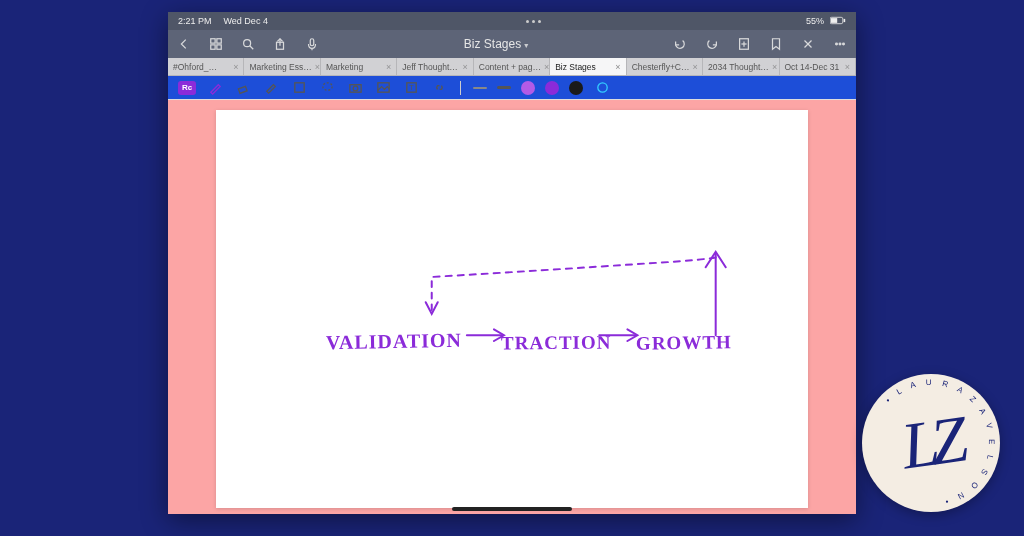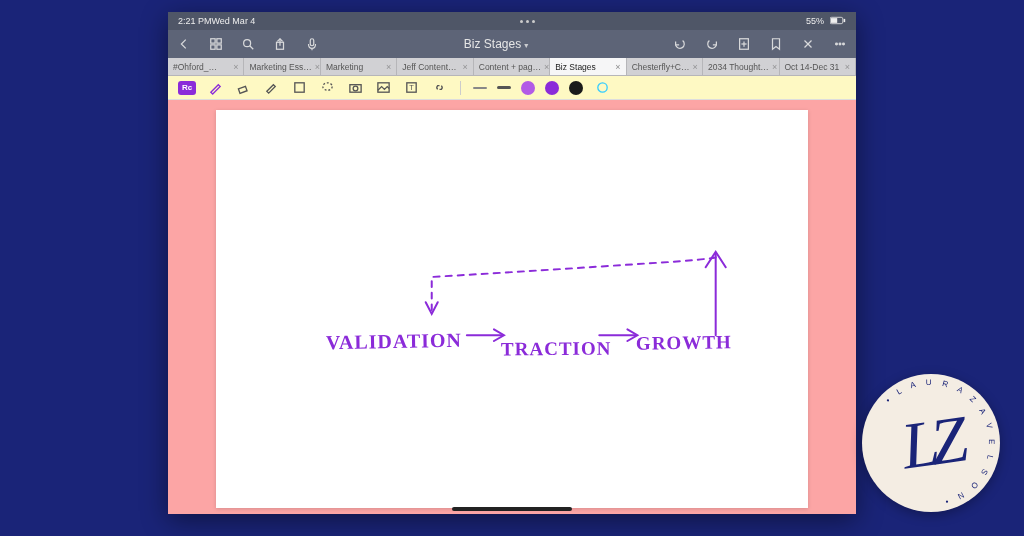--- a/index.html
+++ b/index.html
@@ -28,21 +28,21 @@
   .status-bar {
     height: 18px;
     background: #4f5667;
     color: #eee;
     display: flex;
     align-items: center;
     justify-content: space-between;
     font-size: 9px;
     padding: 0 10px;
   }
-  .status-left { display:flex; gap:0; align-items:center; }
+  .status-left { display:flex; gap:12px; align-items:center; }
   .status-center { width:30px; display:flex; justify-content:center; gap:3px;}
   .status-center .dot { width:3px;height:3px;border-radius:50%;background:#ccc;}
   .status-right { display:flex; gap:6px; align-items:center; }
 
   
   .app-top {
     height: 28px;
     background: #5d6477;
     display: flex;
     align-items: center;
@@ -81,21 +81,21 @@
   .doc-tab.active {
     background:#f6f6f7;
     color:#222;
     font-weight:500;
   }
   .doc-tab .close { font-size:9px; opacity:.5; margin-left:3px;}
 
   
   .tool-strip {
     height: 24px;
-    background:#fef9c3;
+    background:#1d4ed8;
     border-bottom:1px solid #ddd;
     display:flex;
     align-items:center;
     padding:0 10px;
     gap:10px;
   }
   .tool-strip .tool {
     width:18px;height:18px;display:flex;align-items:center;justify-content:center;
     cursor:pointer;
   }
@@ -128,21 +128,21 @@
   }
 
   .handwriting {
     position:absolute;
     font-family: "Comic Sans MS", cursive;
     color:#8b2bd9;
     font-weight:600;
     letter-spacing:1px;
   }
   .hw1 { left:110px; top:220px; font-size:20px; transform:rotate(-1deg);}
-  .hw2 { left:285px; top:228px; font-size:19px; transform:rotate(-0.5deg);}
+  .hw2 { left:285px; top:222px; font-size:19px; transform:rotate(-0.5deg);}
   .hw3 { left:420px; top:222px; font-size:19px; transform:rotate(-1deg);}
 
   .sketch {
     position:absolute; inset:0; width:100%; height:100%;
     pointer-events:none;
   }
   .sketch line, .sketch path, .sketch polyline {
     stroke:#8b2bd9; fill:none; stroke-width:2; stroke-linecap:round;
   }
 
@@ -181,21 +181,21 @@
   }
 </style>
 </head>
 <body>
 
 <div class="ipad-frame">
 
   <div class="status-bar">
     <div class="status-left">
       <span>2:21 PM</span>
-      <span>Wed Mar 4</span>
+      <span>Wed Dec 4</span>
     </div>
     <div class="status-center">
       <span class="dot"></span>
         <span class="dot"></span>
         <span class="dot"></span>
     </div>
     <div class="status-right">
       <span>
         <svg viewBox="0 0 16 16">
             <path d="M2 6 Q8 0 14 6 M4 8 Q8 4 12 8 M6 10 Q8 8 10 10" stroke="#eee" fill="none"></path>
@@ -297,21 +297,21 @@
       </div>
     <div class="doc-tab">
         <span>Marketing Ess…</span>
         <span class="close">×</span>
       </div>
     <div class="doc-tab">
         <span>Marketing</span>
         <span class="close">×</span>
       </div>
     <div class="doc-tab">
-        <span>Jeff Content…</span>
+        <span>Jeff Thought…</span>
         <span class="close">×</span>
       </div>
     <div class="doc-tab">
         <span>Content + pag…</span>
         <span class="close">×</span>
       </div>
     <div class="doc-tab active">
         <span>Biz Stages</span>
         <span class="close">×</span>
       </div>

